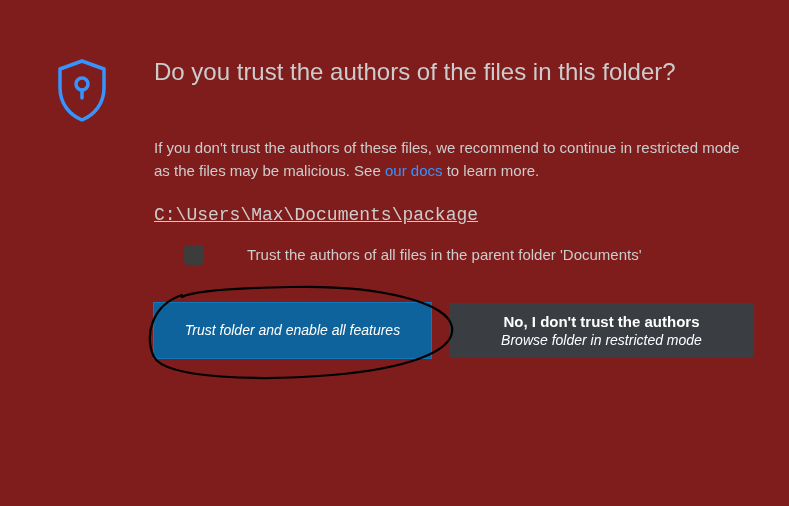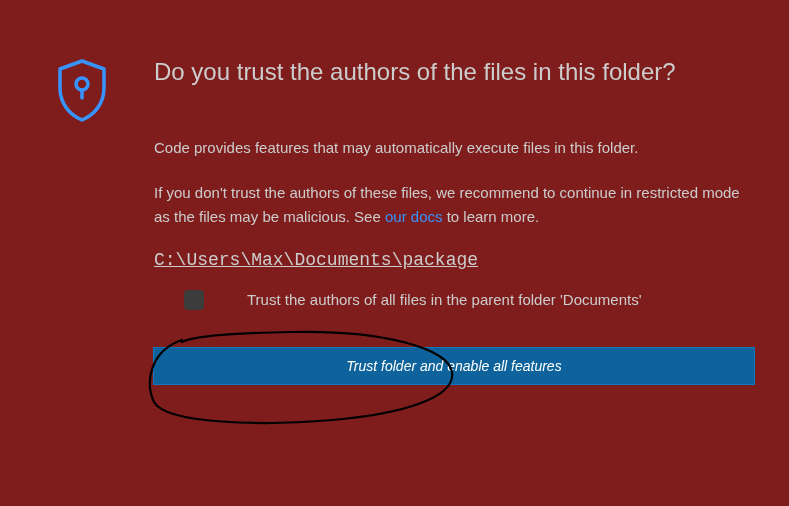--- a/index.html
+++ b/index.html
@@ -165,21 +165,20 @@
     <svg class="shield-icon" viewBox="0 0 56 66">
       <path d="M28 3 L50 11 V30 C50 46 40 57 28 62 C16 57 6 46 6 30 V11 Z" stroke="#3794ff" stroke-width="3.5" fill="none" stroke-linejoin="round"></path>
       <circle cx="28" cy="26" r="6" stroke="#3794ff" stroke-width="3.5" fill="none"></circle>
       <line x1="28" y1="32" x2="28" y2="40" stroke="#3794ff" stroke-width="3.5" stroke-linecap="round"></line>
     </svg>
   </div>
 
   <div class="content-col">
     <h1 class="dialog-title">Do you trust the authors of the files in this folder?</h1>
 
-    <p class="body-text">Code provides features that may automatically execute files in this folder.</p>
 
     <p class="body-text">
       <span>If you don't trust the authors of these files, we recommend to continue in restricted mode as the files may be malicious. See </span><a class="link">our docs</a><span> to learn more.</span>
     </p>
 
     <div class="path-text">C:\Users\Max\Documents\package</div>
 
     <div class="checkbox-row">
       <div class="checkbox"></div>
       <span class="checkbox-label">Trust the authors of all files in the parent folder 'Documents'</span>
@@ -190,15 +189,19 @@
         <div class="annotation-circle">
           <svg viewBox="0 0 320 108">
             <path d="M 40 18 C 10 28, 2 58, 12 80 C 24 102, 120 104, 190 98 C 260 92, 314 76, 310 50 C 306 26, 240 8, 150 10 C 90 11, 52 14, 40 20" stroke="#000000" stroke-width="2.2" fill="none" stroke-linecap="round"></path>
           </svg>
         </div>
         <button class="btn btn-primary">
           <span class="btn-sub">Trust folder and enable all features</span>
         </button>
       </div>
 
+      <button class="btn btn-secondary">
+        <span class="btn-title">No, I don't trust the authors</span>
+        <span class="btn-sub">Browse folder in restricted mode</span>
+      </button>
     </div>
   </div>
 </div>
 
 </body></html>

